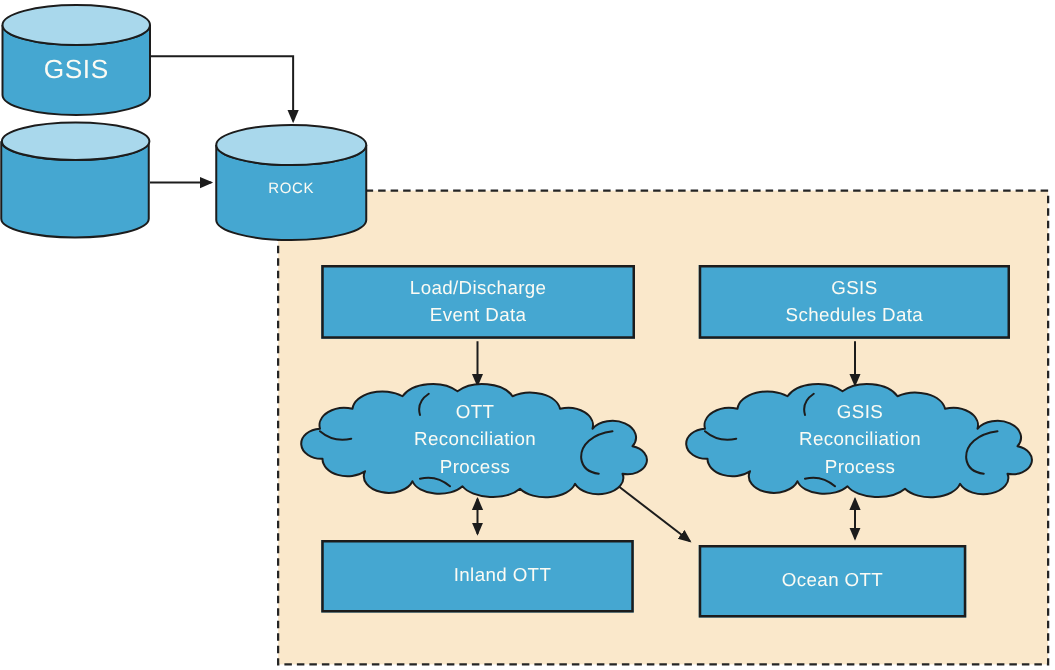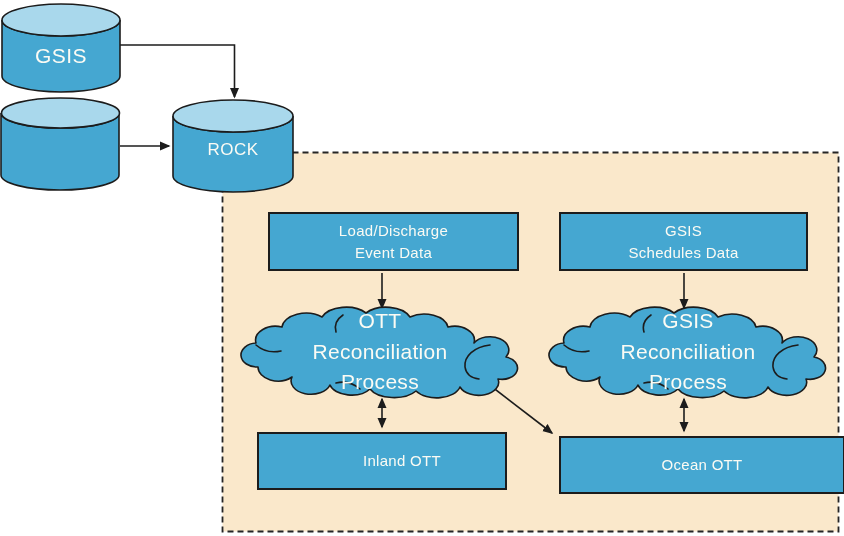--- a/index.html
+++ b/index.html
@@ -42,29 +42,29 @@
     display: flex;
     align-items: center;
     justify-content: center;
     text-align: center;
     color: #fbfbf4;
     white-space: pre-line;
     pointer-events: none;
     letter-spacing: 0.3px;
   }
   .cloud-label {
-    font-size: 21px;
+    font-size: 15px;
     line-height: 1.45;
   }
   .cyl-label-big {
     font-size: 21px;
     letter-spacing: 0.5px;
   }
   .cyl-label-small {
-    font-size: 17px;
+    font-size: 12px;
     letter-spacing: 0.5px;
   }
 </style>
 </head>
 <body>
 
 <div class="canvas">
 
   <svg class="layer-svg" viewBox="0 0 844 536">
     <defs>
@@ -116,32 +116,32 @@
     <g transform="translate(548,305)">
       <path d="M52,72 a20,14 0 0 1 -34,-10 a16,12 0 0 1 -2,-24 a20,14 0 0 1 26,-16
                a24,15 0 0 1 40,-10 a26,16 0 0 1 44,-4 a26,16 0 0 1 44,4 a24,15 0 0 1 38,10
                a20,14 0 0 1 26,16 a17,12 0 0 1 32,14 a15,11 0 0 1 -8,22 a20,13 0 0 1 -38,8
                a24,14 0 0 1 -44,4 a26,14 0 0 1 -46,-2 a22,13 0 0 1 -40,-4 a18,12 0 0 1 -38,-8 Z" fill="#45a7d1" stroke="#1c1c1c" stroke-width="1.6" stroke-linejoin="round"></path>
       <path d="M16,40 C23,46 32,48 41,46 M103,10 C97,14 94,20 96,27
                M120,84 C113,78 104,76 96,78 M250,40 C234,42 224,51 225,62 C226,69 231,73 239,74" fill="none" stroke="#1c1c1c" stroke-width="1.6" stroke-linecap="round"></path>
     </g>
   </svg>
 
-  <div class="box" style="left:268px; top:212px; width:251px; height:59px;">
+  <div class="box" style="left:257px; top:212px; width:251px; height:59px;">
     <span>Load/Discharge
 Event Data</span>
   </div>
   <div class="box" style="left:559px; top:212px; width:249px; height:59px;">
     <span>GSIS
 Schedules Data</span>
   </div>
   <div class="box" style="left:257px; top:432px; width:250px; height:58px;padding-left:40px;">
     <span>Inland OTT</span>
   </div>
-  <div class="box" style="left:559px; top:436px; width:286px; height:58px;">
+  <div class="box" style="left:559px; top:436px; width:214px; height:58px;">
     <span>Ocean OTT</span>
   </div>
 
   <div class="shape-label cyl-label-big" style="left:6px; top:36px; width:110px; height:40px;">GSIS</div>
   <div class="shape-label cyl-label-small" style="left:178px; top:132px; width:110px; height:36px;">ROCK</div>
 
   <div class="shape-label cloud-label" style="left:280px; top:312px; width:200px; height:80px;">OTT
 Reconciliation
 Process</div>
   <div class="shape-label cloud-label" style="left:588px; top:312px; width:200px; height:80px;">GSIS

